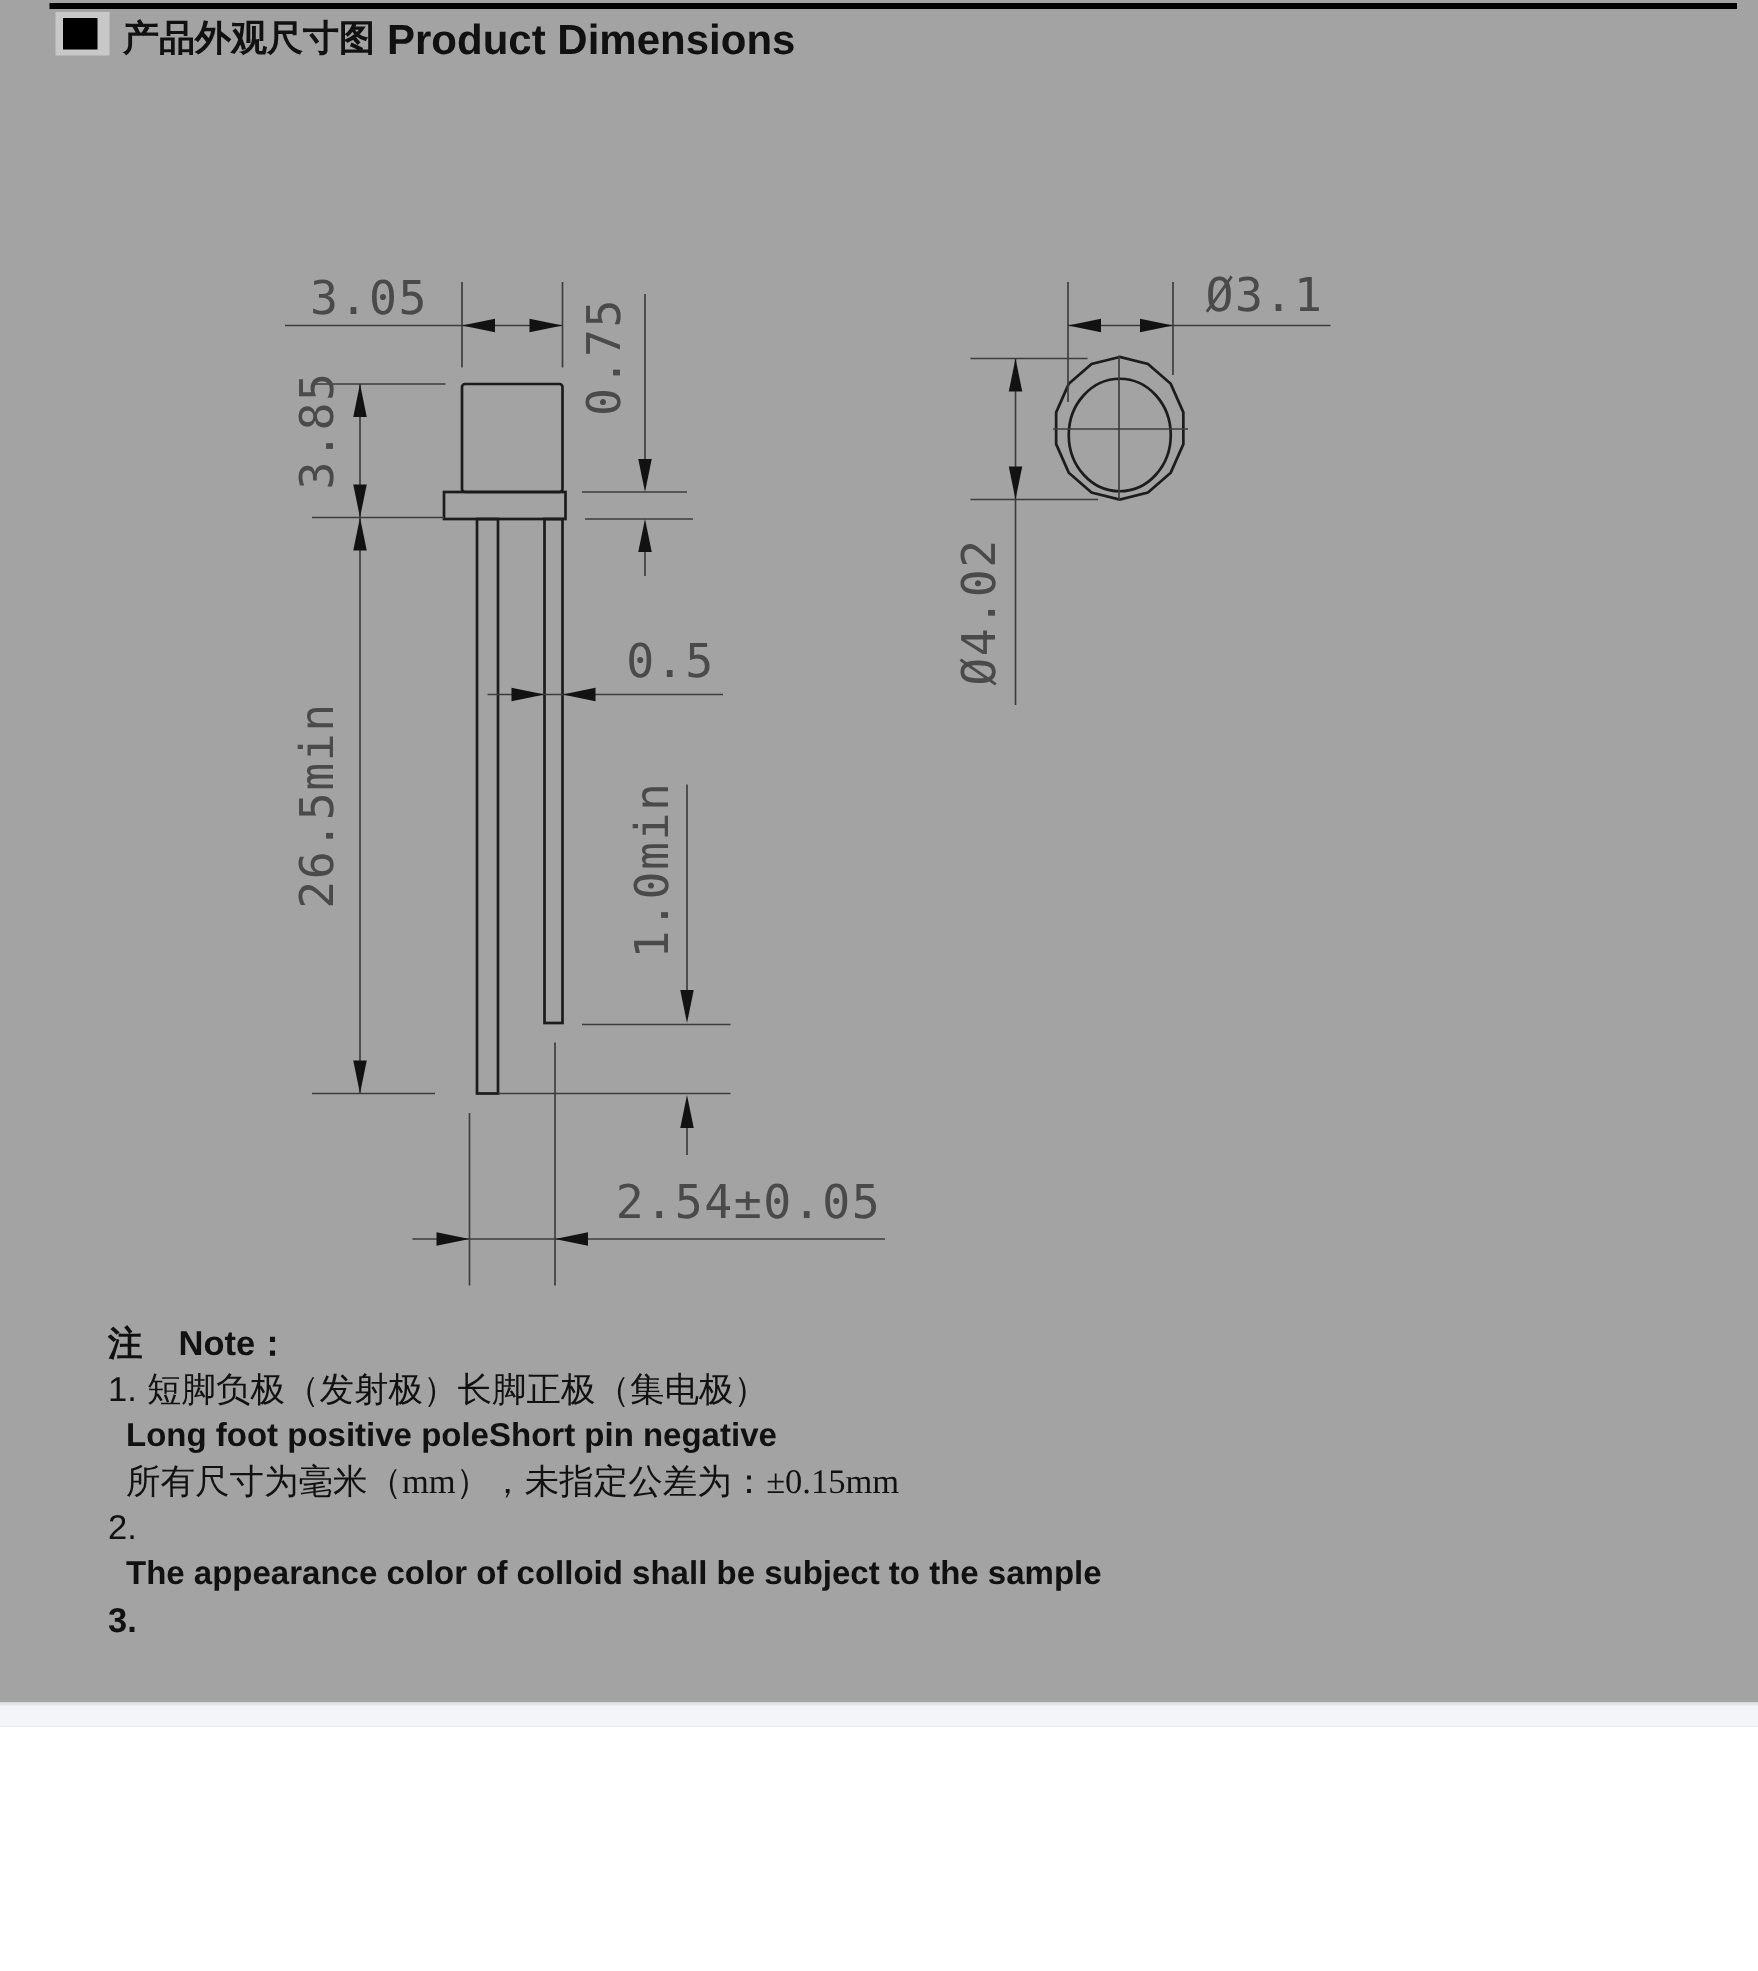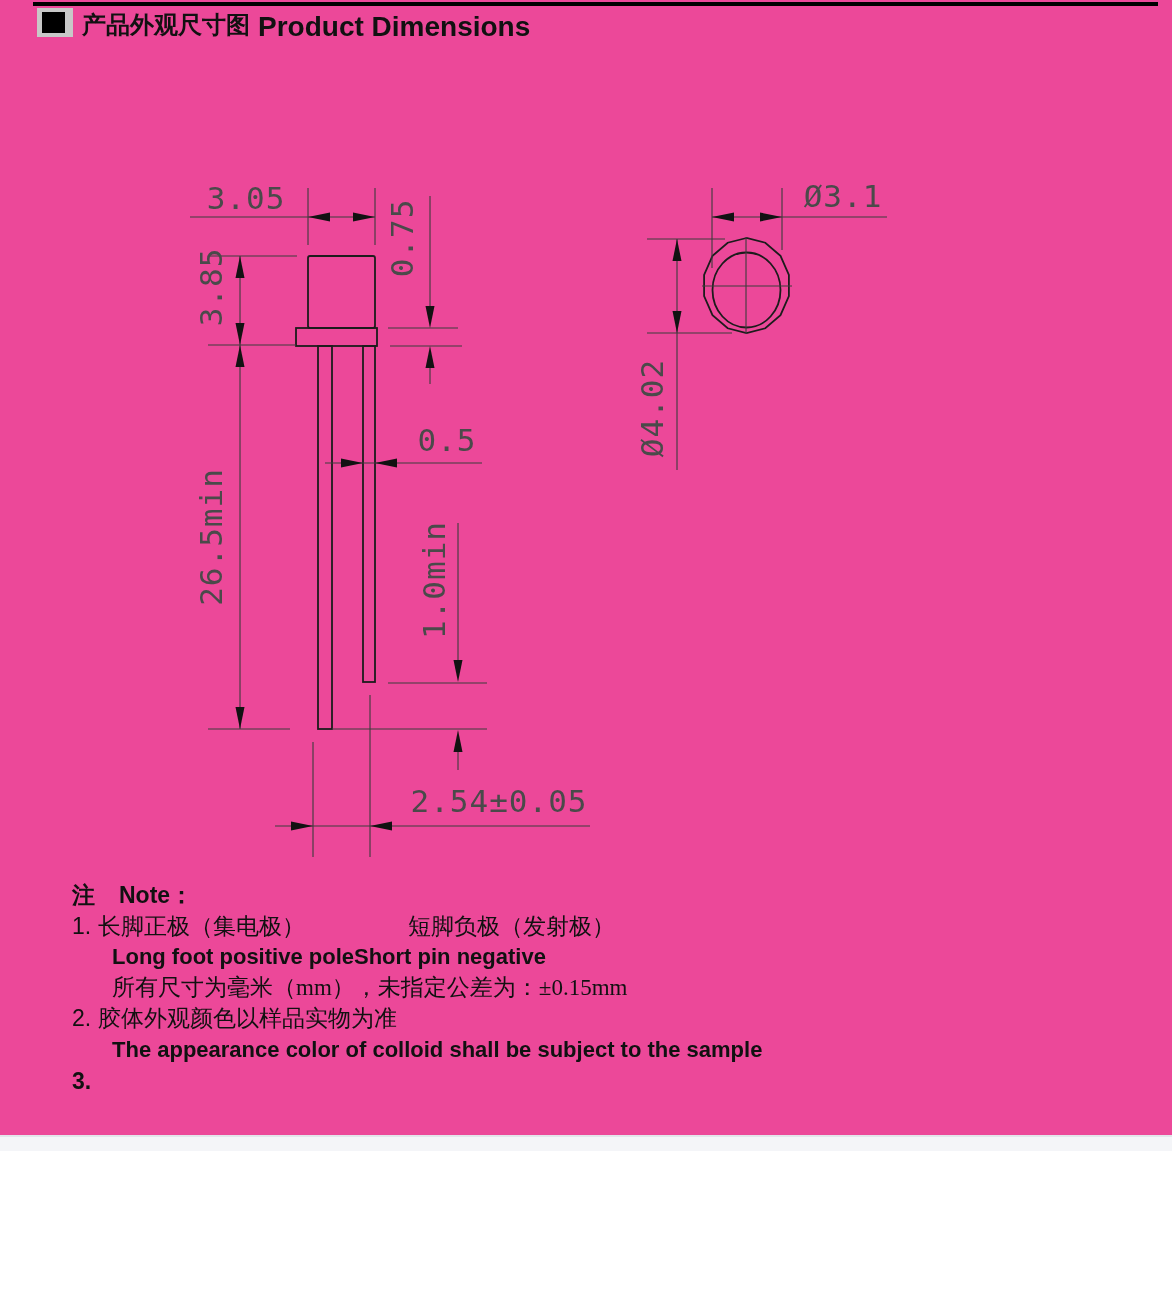--- a/index.html
+++ b/index.html
@@ -1,16 +1,16 @@
 <!DOCTYPE html>
 <html><head>
 <meta charset="utf-8">
 <style>
   html,body{margin:0;padding:0;background:#fff;}
-  .page{position:relative;width:1172px;height:1151px;background:#ec4899;overflow:hidden;
+  .page{position:relative;width:1172px;height:1151px;background:#a3a3a3;overflow:hidden;
         font-family:"Liberation Sans",sans-serif;color:#111;}
   
   .top-rule{position:absolute;left:33px;top:2px;width:1125px;height:4px;background:#000;}
   .bullet-chip{position:absolute;left:37px;top:8px;width:36px;height:29px;background:#c8c8c8;}
   .bullet-sq{position:absolute;left:5px;top:4px;width:23px;height:21px;background:#000;}
   .title-zh{position:absolute;left:82px;top:9px;font-size:24px;font-weight:bold;letter-spacing:0px;white-space:nowrap;}
   .title-en{position:absolute;left:258px;top:11px;font-size:28px;font-weight:bold;white-space:nowrap;}
   
   svg.draw{position:absolute;left:0;top:0;}
   .obj{fill:none;stroke:#1c1c1c;stroke-width:1.8px;}
@@ -19,21 +19,21 @@
   .dtext{font-family:"DejaVu Sans Mono",monospace;font-size:31px;fill:#4a4a4a;letter-spacing:1px;}
   
   .notes{position:absolute;left:72px;top:880px;width:1030px;font-size:23px;line-height:30.6px;}
   .nline{display:flex;align-items:baseline;white-space:nowrap;}
   .num{display:inline-block;width:26px;flex:0 0 26px;font-family:"Liberation Sans",sans-serif;}
   .song{font-family:"Liberation Serif",serif;}
   .b{font-weight:bold;font-family:"Liberation Sans",sans-serif;}
   .en{font-size:22px;}
   .wA{display:inline-block;min-width:310px;}
   .wB{display:inline-block;min-width:225px;}
-  .indent{margin-left:40px;}
+  .indent{margin-left:12px;}
   
   .footer-band{position:absolute;left:0;bottom:0;width:1172px;height:14px;background:#f4f5f8;border-top:2px solid #e3e5ea;}
 </style>
 </head>
 <body>
 
 <div class="page">
 
   <div class="top-rule"></div>
   <div class="bullet-chip">
@@ -139,33 +139,32 @@
     </g>
   </svg>
 
   <div class="notes">
     <div class="nline">
       <span class="b">注</span>
       <span class="b" style="margin-left:24px">Note：</span>
     </div>
     <div class="nline">
       <span class="num">1.</span>
+      <span class="song">短脚负极（发射极）</span>
       <span class="song wA">长脚正极（集电极）</span>
-      <span class="song">短脚负极（发射极）</span>
     </div>
     <div class="nline indent">
       <span class="b en wB">Long foot positive pole</span>
       <span class="b en">Short pin negative</span>
     </div>
     <div class="nline indent">
       <span class="song">所有尺寸为毫米（mm），未指定公差为：±0.15mm</span>
     </div>
     <div class="nline">
       <span class="num">2.</span>
-      <span class="song">胶体外观颜色以样品实物为准</span>
     </div>
     <div class="nline indent">
       <span class="b en">The appearance color of colloid shall be subject to the sample</span>
     </div>
     <div class="nline">
       <span class="num b">3.</span>
     </div>
   </div>
 
   <div class="footer-band"></div>

